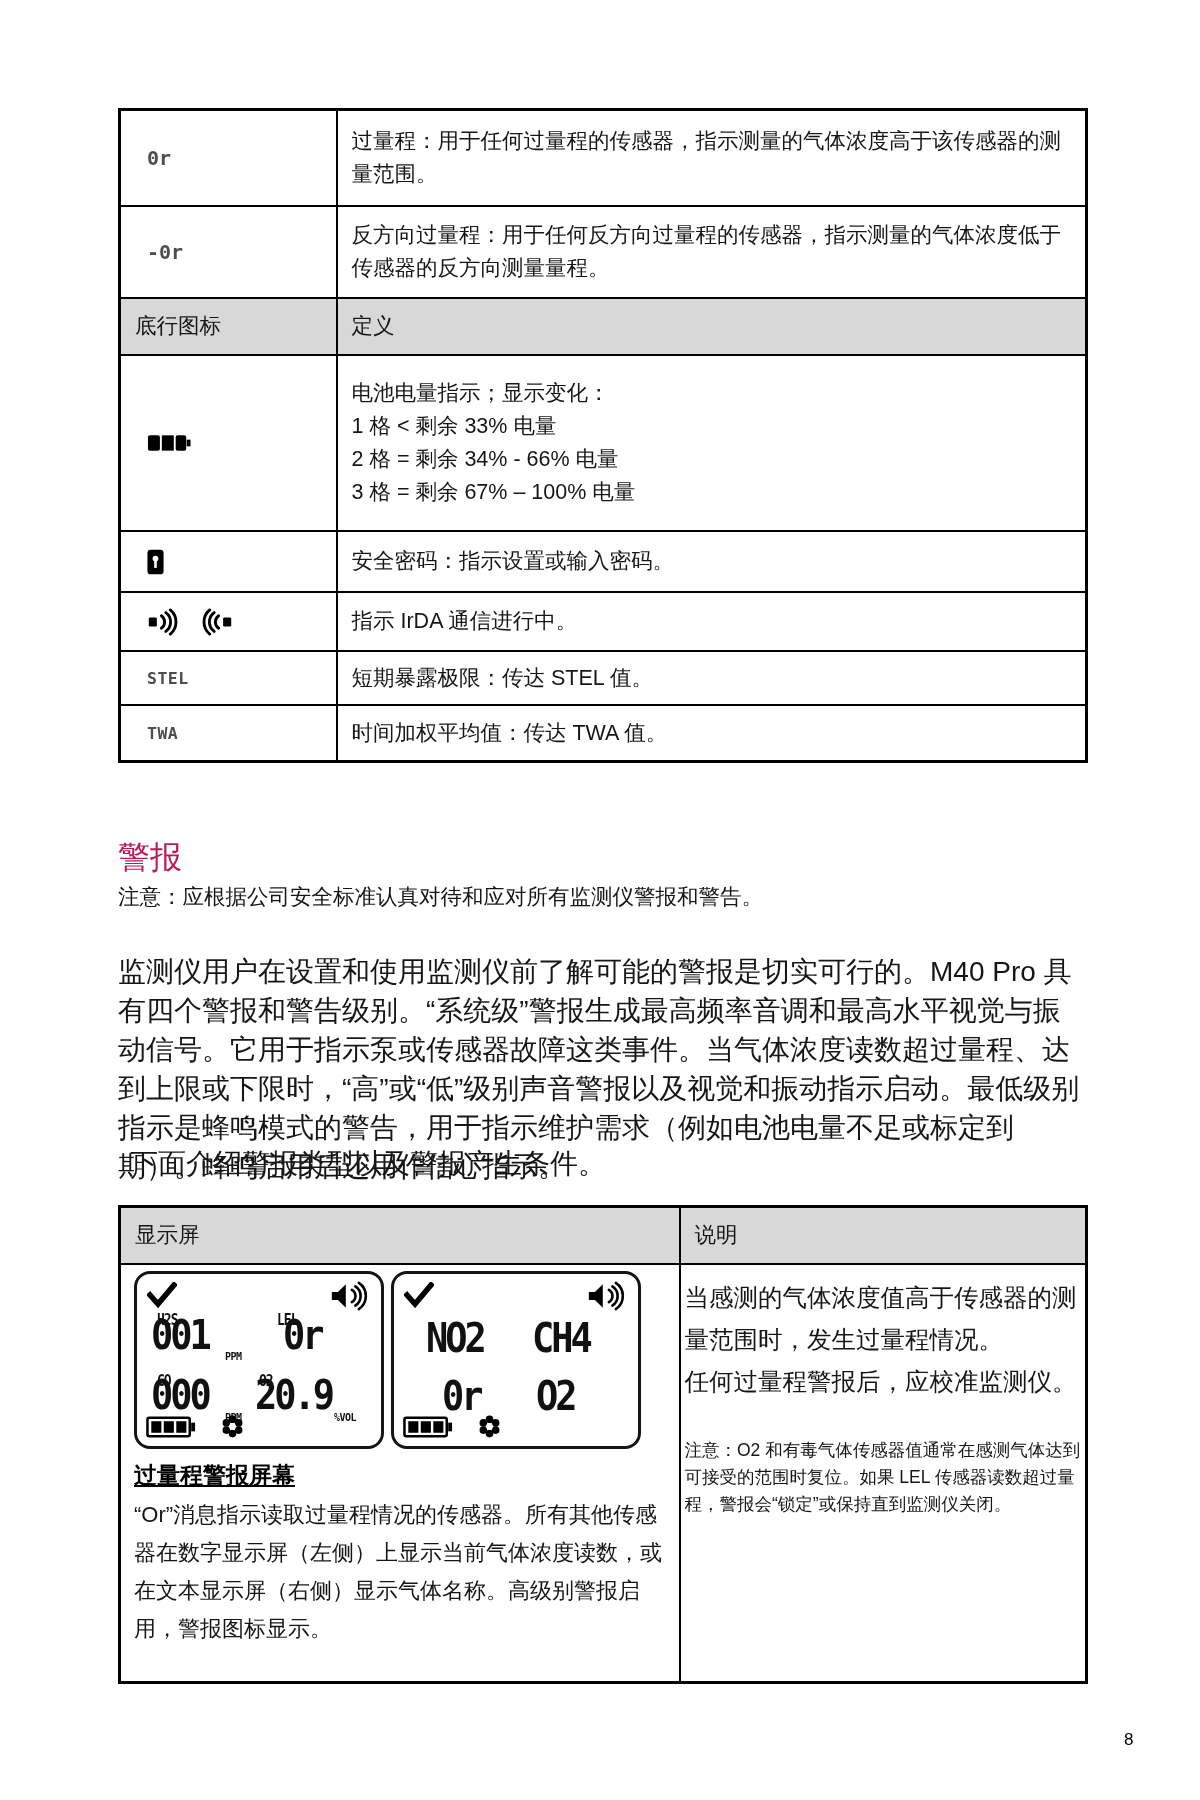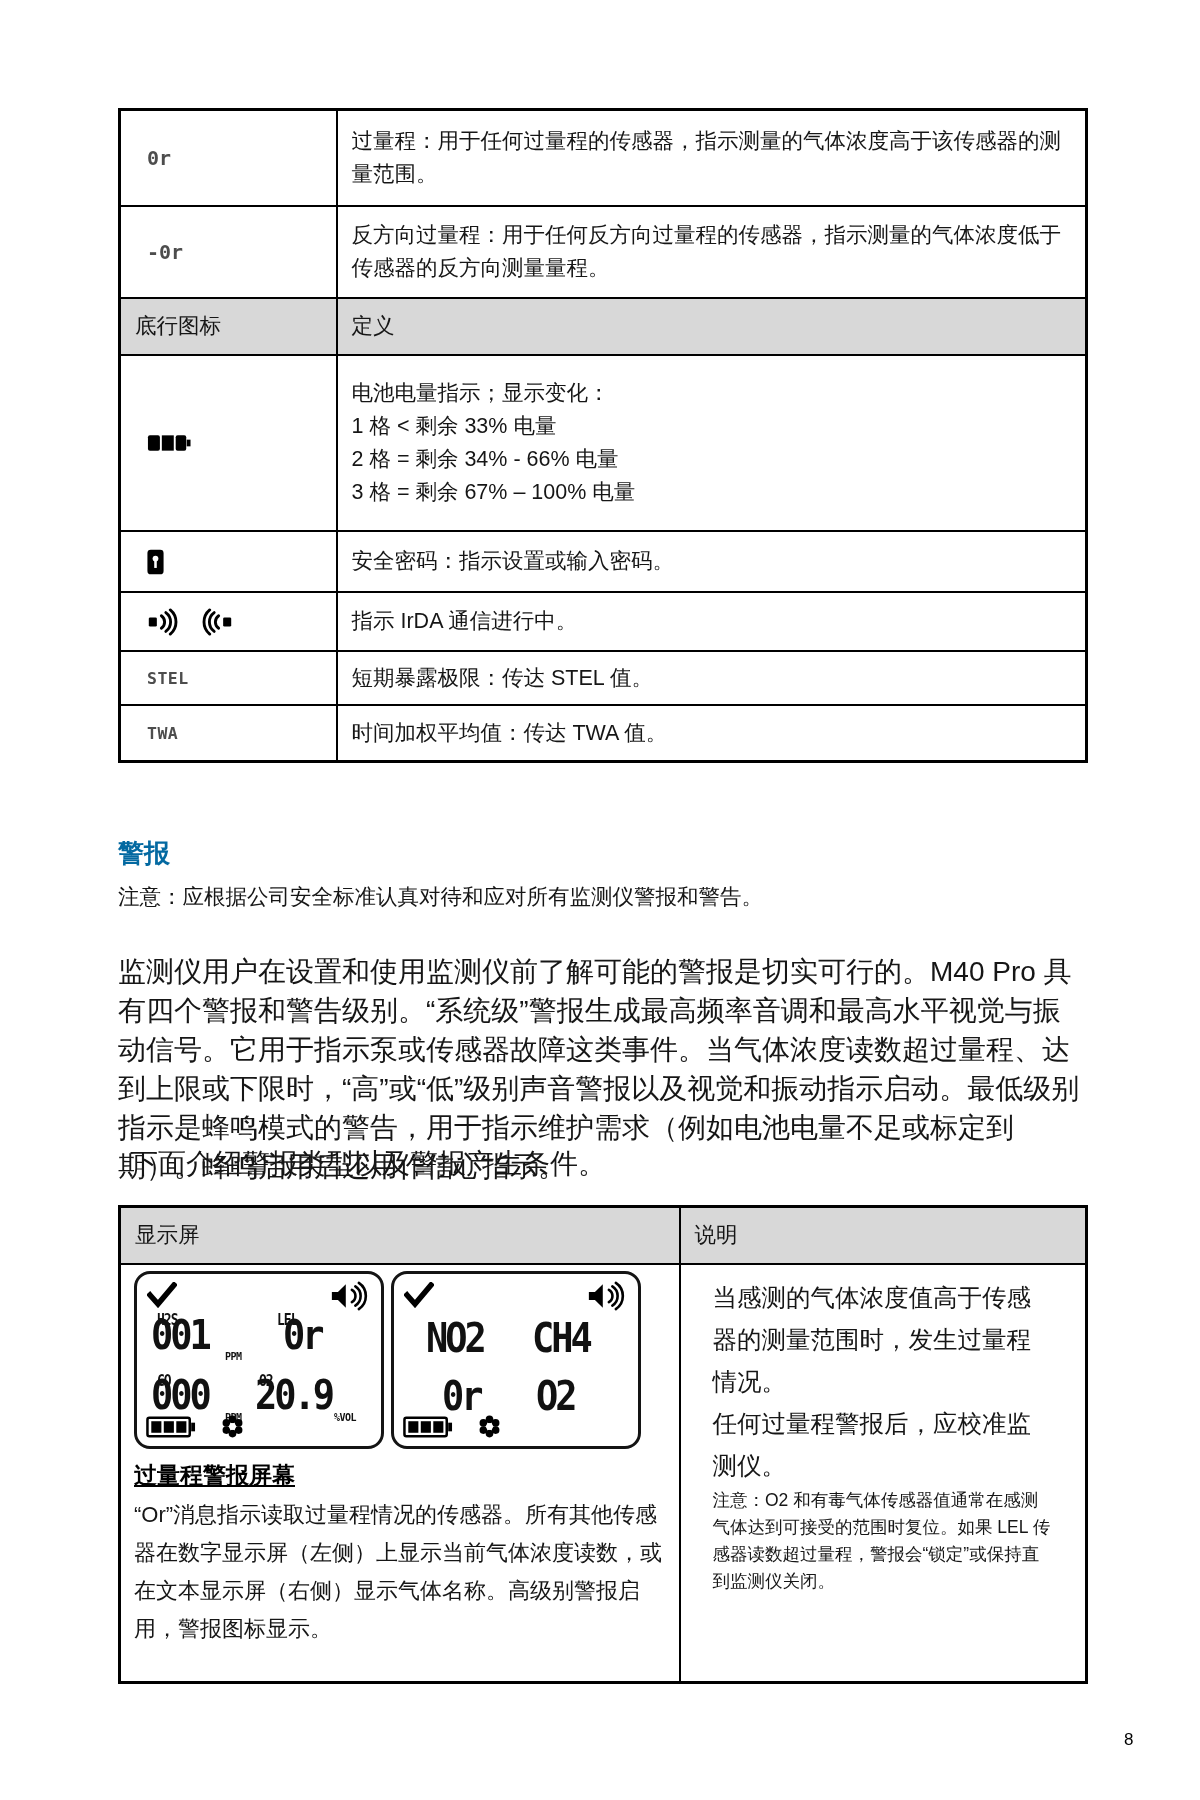--- a/index.html
+++ b/index.html
@@ -16,37 +16,37 @@
   }
   table.grid{border:3px solid #000;}
   tr.hdr td{background:#d8d8d8;font-weight:400;}
   .icon-cell{padding-left:26px !important;}
   
   .seg{font-family:"DejaVu Sans Mono",monospace;font-weight:700;color:#4d4d4d;}
   .seg-sm{font-size:20px;letter-spacing:0px;}
   .seg-tag{font-size:16.5px;letter-spacing:0.5px;}
   
   .abs{position:absolute;}
-  .h-alarm{font-size:26px;font-weight:700;color:#0369a1;}
+  .h-alarm{font-size:32px;font-weight:400;color:#be185d;}
   .body-text{font-size:28px;line-height:39px;color:#161616;}
   
   .cell-top{vertical-align:top !important;}
   .lcd-wrap{display:flex;gap:7px;margin:2px 0 10px 0;}
   .lcd{
     position:relative;width:244px;height:172px;background:#fff;
     border:3.5px solid #141414;border-radius:16px;flex:none;
   }
   .lcd .seg{color:#111;}
   .lcd-label{position:absolute;font-size:13px;letter-spacing:-1px;transform:scaleY(1.15);}
   .lcd-big{position:absolute;font-size:37px;letter-spacing:-3px;transform:scaleY(1.12);transform-origin:top left;}
   .lcd-unit{position:absolute;font-size:10px;letter-spacing:-0.5px;}
   .caption{font-size:23px;font-weight:700;margin:6px 0 4px 0;color:#000;text-decoration:underline;}
   .desc{font-size:22px;line-height:38px;}
   .r-main{font-size:24.5px;line-height:42px;color:#161616;}
-  .r-note{font-size:17.5px;line-height:27px;color:#161616;}
+  .r-note{font-size:17.5px;line-height:27px;margin-top:34px;color:#161616;}
   .pagenum{font-size:17px;color:#000;}
   svg{display:block;}
 </style>
 </head>
 <body>
 
 <div class="page">
 
   <table class="grid abs" style="left:118px;top:108px;width:967px;">
     <colgroup>
@@ -225,21 +225,21 @@
               </g>
               <circle cx="12" cy="12" r="3.4" fill="#fff"></circle>
             </svg>
           </div>
         </div>
 
         <div class="caption">过量程警报屏幕</div>
         <div class="desc">“Or”消息指示读取过量程情况的传感器。所有其他传感器在数字显示屏（左侧）上显示当前气体浓度读数，或在文本显示屏（右侧）显示气体名称。高级别警报启用，警报图标显示。</div>
       </td>
 
-      <td class="cell-top" style="padding:12px 32px;">
+      <td class="cell-top" style="padding:12px 4px;">
         <div class="r-main">
           <div>当感测的气体浓度值高于传感器的测量范围时，发生过量程情况。</div>
           <div>任何过量程警报后，应校准监测仪。</div>
         </div>
         <div class="r-note">注意：O2 和有毒气体传感器值通常在感测气体达到可接受的范围时复位。如果 LEL 传感器读数超过量程，警报会“锁定”或保持直到监测仪关闭。</div>
       </td>
     </tr>
   </tbody>
     </table>
 

